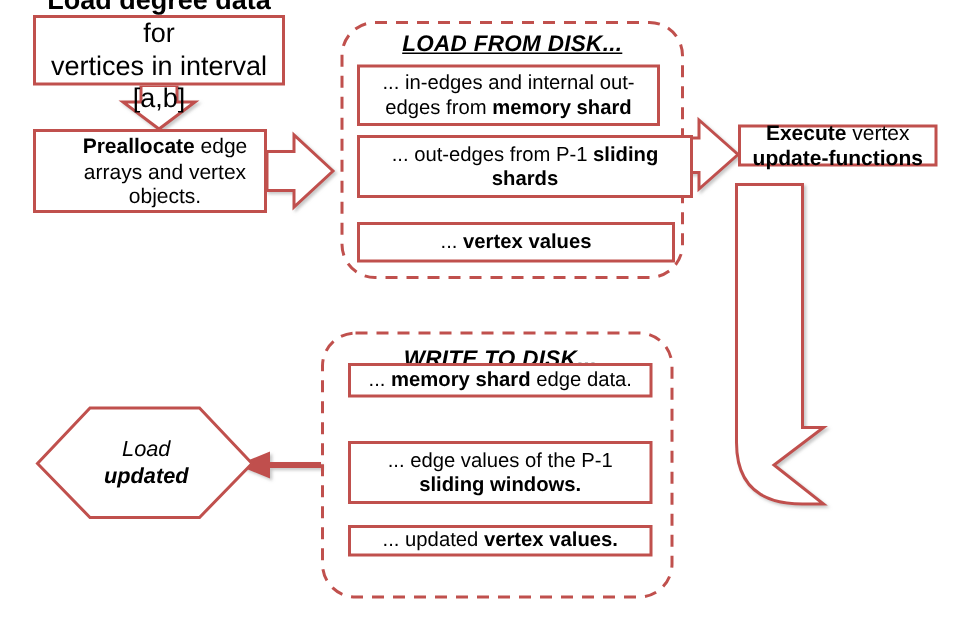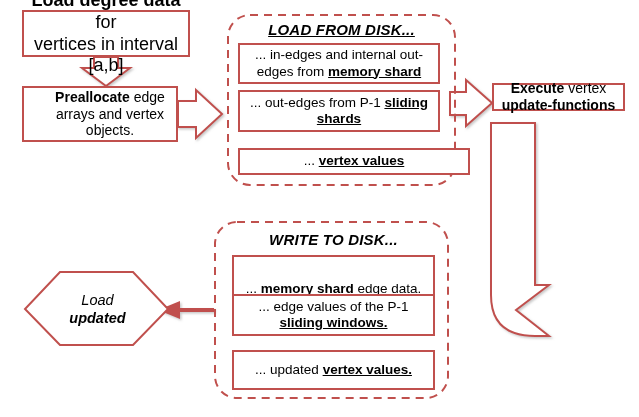--- a/index.html
+++ b/index.html
@@ -11,21 +11,21 @@
   #canvas{position:absolute;left:0;top:0;width:639px;height:417px;}
   .node{position:absolute;box-sizing:border-box;display:flex;align-items:center;justify-content:center;text-align:center;}
   .solidbox{
     border:2px solid #c0504d;background:#ffffff;
   }
   .innerbox{
     border:2px solid #c0504d;background:#ffffff;
   }
   .txt{line-height:1.2;padding:0 4px;}
   .b{font-weight:bold;}
-  .bu{font-weight:bold;text-decoration:underline;}
+  .bu{font-weight:bold;}
   .hdr{
     font-style:italic;font-weight:bold;font-size:15px;letter-spacing:.2px;
   }
   .hexlabel{font-style:italic;line-height:1.25;}
   svg{position:absolute;left:0;top:0;pointer-events:none;}
 </style>
 </head>
 <body>
 
 <div id="canvas">
@@ -97,58 +97,58 @@
     <span class="hdr">LOAD FROM DISK...</span>
   </div>
 
   <div class="node innerbox" style="left:238px;top:43px;width:202px;height:41px;">
     <div class="txt" style="font-size:13.5px;">
       <span>... in-edges and internal out-</span><br>
       <span>edges from </span><span class="bu">memory shard</span>
     </div>
   </div>
 
-  <div class="node innerbox" style="left:238px;top:90px;width:202px;height:42px;">
+  <div class="node innerbox" style="left:238px;top:90px;width:224px;height:42px;">
     <div class="txt" style="font-size:13.5px;">
       <span>... out-edges from P-1 </span><span class="bu">sliding</span><br>
       <span class="bu">shards</span>
     </div>
   </div>
 
-  <div class="node innerbox" style="left:238px;top:148px;width:232px;height:27px;">
+  <div class="node innerbox" style="left:238px;top:148px;width:212px;height:27px;">
     <div class="txt" style="font-size:13.5px;">
       <span>... </span><span class="bu">vertex values</span>
     </div>
   </div>
 
   <div class="node solidbox" style="left:492px;top:83px;width:133px;height:28px;">
     <div class="txt" style="font-size:14px;">
       <span class="b">Execute</span><span> vertex</span><br>
       <span class="b">update-functions</span>
     </div>
   </div>
 
   <div class="node" style="left:232px;top:228px;width:203px;height:22px;">
     <span class="hdr">WRITE TO DISK...</span>
   </div>
 
-  <div class="node innerbox" style="left:232px;top:255px;width:203px;height:44px;align-items:flex-end;">
+  <div class="node innerbox" style="left:232px;top:242px;width:203px;height:23px;">
     <div class="txt" style="font-size:13.5px;">
       <span>... </span><span class="bu">memory shard</span><span> edge data.</span>
     </div>
   </div>
 
   <div class="node innerbox" style="left:232px;top:294px;width:203px;height:42px;text-align:center;">
     <div class="txt" style="font-size:13.5px;">
       <span>... edge values of the P-1</span><br>
       <span class="bu">sliding  windows.</span>
     </div>
   </div>
 
-  <div class="node innerbox" style="left:232px;top:350px;width:203px;height:40px;align-items:center;">
+  <div class="node innerbox" style="left:232px;top:350px;width:203px;height:21px;align-items:center;">
     <div class="txt" style="font-size:13.5px;">
       <span>... updated </span><span class="bu">vertex values.</span>
     </div>
   </div>
 
   <div class="node" style="left:45px;top:288px;width:105px;height:42px;">
     <div class="hexlabel txt" style="font-size:14.5px;">
       <span>Load</span><br>
       <span class="b">updated</span>
     </div>

